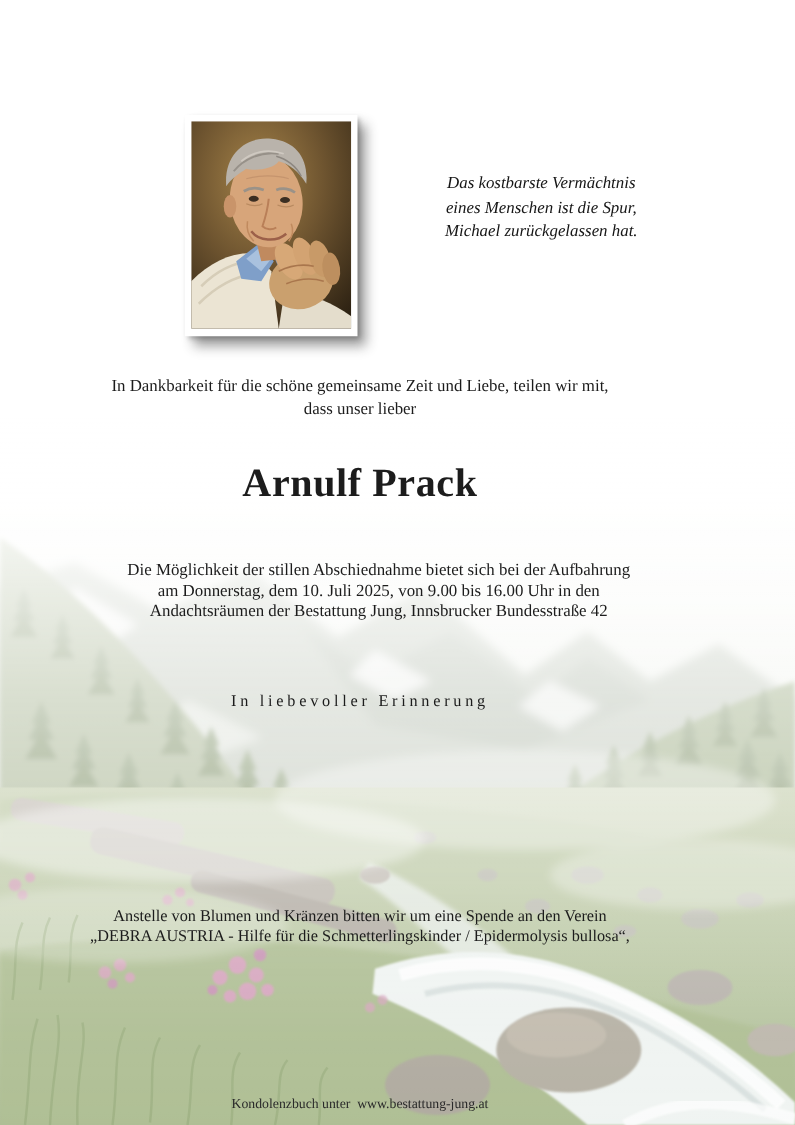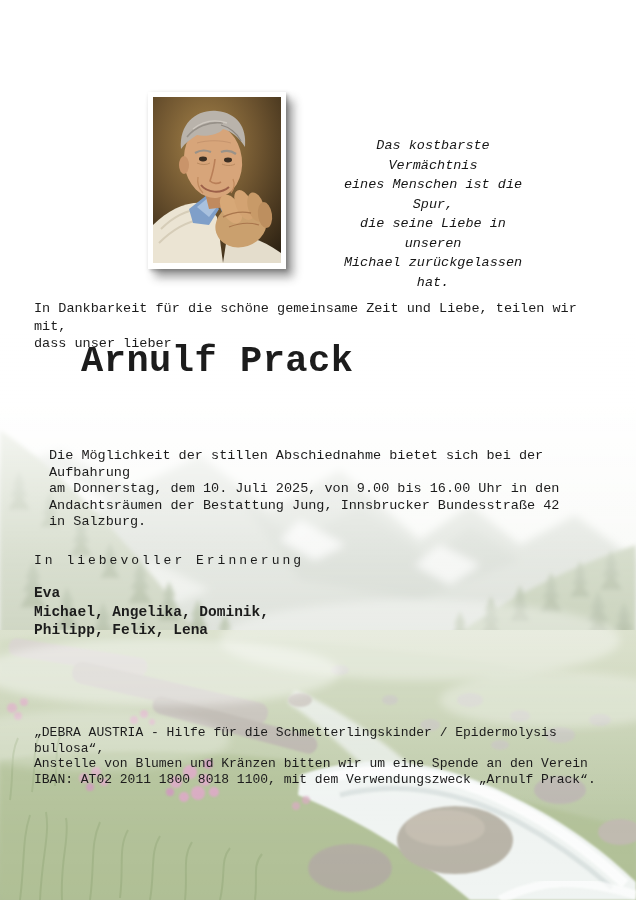--- a/index.html
+++ b/index.html
@@ -2,21 +2,21 @@
 <html lang="de"><head>
 <meta charset="utf-8">
 <style>
   html,body{margin:0;padding:0;background:#e9e9e9;}
   .card{
     position:relative;
     width:636px;height:900px;
     margin:0 auto;
     background:#ffffff;
     overflow:hidden;
-    font-family:Liberation Mono, monospace;
+    font-family:Liberation Serif, serif;
     color:#1c1c1c;
   }
   .bg-svg{position:absolute;left:0;top:0;width:636px;height:900px;z-index:0;}
   .bg-fade{
     position:absolute;left:0;top:0;width:636px;height:900px;z-index:1;
     background:linear-gradient(180deg,
       rgba(255,255,255,1) 0%,
       rgba(255,255,255,1) 37%,
       rgba(255,255,255,0.93) 45%,
       rgba(255,255,255,0.78) 53%,
@@ -36,23 +36,23 @@
     box-shadow:7px 8px 9px rgba(40,40,40,0.45), 2px 2px 4px rgba(60,60,60,0.35);
   }
   .photo-frame svg{display:block;}
 
   .quote{
     position:absolute;left:333px;top:136px;width:200px;
     font-style:italic;font-size:13.5px;line-height:19.5px;
     text-align:center;color:#161616;
   }
 
-  .center-text{position:absolute;left:0;width:576px;text-align:left;margin-left:34px;}
+  .center-text{position:absolute;left:0;width:576px;text-align:center;}
   .intro{top:300px;font-size:13.5px;line-height:17.5px;}
-  .deceased-name{top:342px;font-size:37px;line-height:38px;font-weight:bold;letter-spacing:0.5px;padding-left:47px;}
+  .deceased-name{top:367px;font-size:32px;line-height:38px;font-weight:bold;letter-spacing:0.5px;}
   .death-info{top:400px;font-size:13.5px;line-height:17.5px;}
   .viewing-info{top:448px;font-size:13.5px;line-height:16.5px;padding-left:15px;}
   .remembrance-heading{top:553px;font-size:13px;letter-spacing:3px;}
   .mourners{top:584px;font-size:14.5px;line-height:18.5px;font-weight:bold;}
   .closing{top:647px;font-size:13.5px;}
   .donation{top:725px;font-size:13px;line-height:15.5px;}
   .footer{top:877px;font-size:11px;color:#2a2a2a;white-space:pre-wrap;}
 </style>
 </head>
 <body>
@@ -288,51 +288,44 @@
           <path d="M80,82 C82,87 81,92 78,96" stroke="#c08a5e" stroke-width="1.2" fill="none"></path>
 
           <path d="M44,46 C54,43 68,43 78,46" stroke="#c1906a" stroke-width="1" fill="none" opacity="0.8"></path>
         </g>
       </svg>
     </div>
 
     <div class="quote">
       <div>Das kostbarste Vermächtnis</div>
       <div>eines Menschen ist die Spur,</div>
-      <div>die seine Liebe in unseren</div>
       <div>Michael zurückgelassen hat.</div>
     </div>
 
     <div class="center-text intro">
       <div>In Dankbarkeit für die schöne gemeinsame Zeit und Liebe, teilen wir mit,</div>
       <div>dass unser lieber</div>
     </div>
 
     <div class="center-text deceased-name">Arnulf Prack</div>
 
     <div class="center-text death-info">
     </div>
 
     <div class="center-text viewing-info">
       <div>Die Möglichkeit der stillen Abschiednahme bietet sich bei der Aufbahrung</div>
       <div>am Donnerstag, dem 10. Juli 2025, von 9.00 bis 16.00 Uhr in den</div>
       <div>Andachtsräumen der Bestattung Jung, Innsbrucker Bundesstraße 42</div>
-      <div>in Salzburg.</div>
     </div>
 
     <div class="center-text remembrance-heading">In liebevoller Erinnerung</div>
 
-    <div class="center-text mourners">
-      <div>Eva</div>
-      <div>Michael, Angelika, Dominik,</div>
-      <div>Philipp, Felix, Lena</div>
-    </div>
 
 
     <div class="center-text donation">
+      <div>Anstelle von Blumen und Kränzen bitten wir um eine Spende an den Verein</div>
       <div>„DEBRA AUSTRIA - Hilfe für die Schmetterlingskinder / Epidermolysis bullosa“,</div>
-      <div>Anstelle von Blumen und Kränzen bitten wir um eine Spende an den Verein</div>
-      <div>IBAN: AT02 2011 1800 8018 1100, mit dem Verwendungszweck „Arnulf Prack“.</div>
-    </div>
-
+    </div>
+
+    <div class="center-text footer">Kondolenzbuch unter  www.bestattung-jung.at</div>
 
   </div>
 </div>
 
 </body></html>

